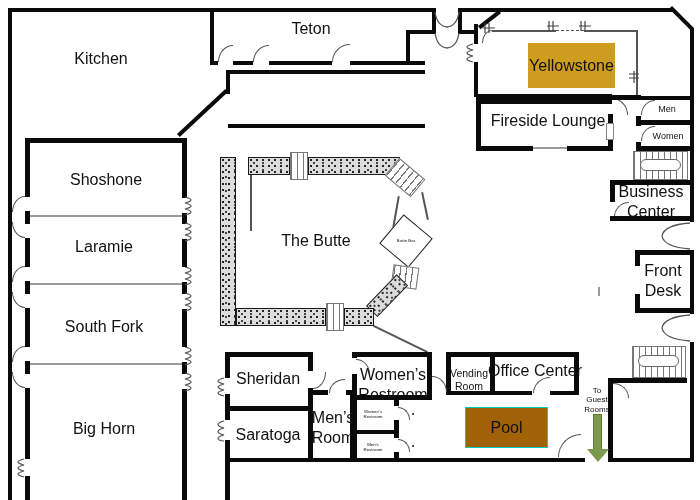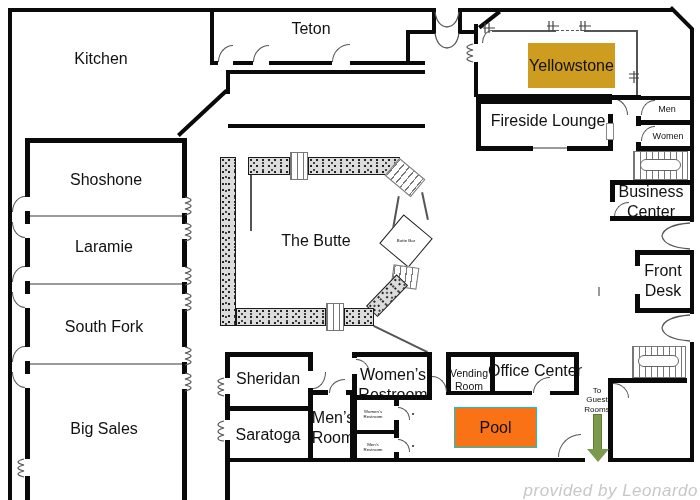--- a/index.html
+++ b/index.html
@@ -162,21 +162,21 @@
 
   <div class="w" style="left:25px;top:138px;width:162px;height:5px;"></div>
   <div class="w" style="left:25px;top:138px;width:5px;height:362px;"></div>
   <div class="w" style="left:182px;top:138px;width:5px;height:362px;"></div>
   <div class="tl" style="left:30px;top:215px;width:152px;"></div>
   <div class="tl" style="left:30px;top:283px;width:152px;"></div>
   <div class="tl" style="left:30px;top:363px;width:152px;"></div>
   <div class="lbl" style="left:106px;top:180px;">Shoshone</div>
   <div class="lbl" style="left:104px;top:247px;">Laramie</div>
   <div class="lbl" style="left:104px;top:327px;">South Fork</div>
-  <div class="lbl" style="left:104px;top:429px;">Big Sales</div>
+  <div class="lbl" style="left:104px;top:429px;">Big Horn</div>
 
   <div class="notch" style="left:25px;top:197px;width:5px;height:14px;"></div>
   <div class="arc arc-tl" style="left:12px;top:196px;width:13px;height:16px;"></div>
   <div class="notch" style="left:25px;top:224px;width:5px;height:14px;"></div>
   <div class="arc arc-bl" style="left:12px;top:222px;width:13px;height:16px;"></div>
   <div class="notch" style="left:25px;top:267px;width:5px;height:14px;"></div>
   <div class="arc arc-tl" style="left:12px;top:266px;width:13px;height:16px;"></div>
   <div class="notch" style="left:25px;top:294px;width:5px;height:14px;"></div>
   <div class="arc arc-bl" style="left:12px;top:292px;width:13px;height:16px;"></div>
   <div class="notch" style="left:25px;top:347px;width:5px;height:14px;"></div>
@@ -282,23 +282,22 @@
   <div class="w" style="left:490px;top:352px;width:5px;height:43px;"></div>
   <div class="w" style="left:574px;top:352px;width:5px;height:43px;"></div>
   <div class="w" style="left:446px;top:391px;width:86px;height:4px;"></div>
   <div class="w" style="left:550px;top:391px;width:28px;height:4px;"></div>
   <div class="arc arc-tr" style="left:432px;top:376px;width:15px;height:16px;"></div>
   <div class="arc arc-tl" style="left:533px;top:377px;width:17px;height:16px;"></div>
   <div class="lbl" style="left:469px;top:372px;font-size:10.5px;margin-top:8px;">Vending
 Room</div>
   <div class="lbl" style="left:535px;top:371px;">Office Center</div>
 
-  <div class="fillbox" style="left: 454px; top: 407px; width: 83px; height: 41px; border: 1px solid rgb(0, 204, 204); background: #f97316;">
+  <div class="fillbox" style="left: 465px; top: 407px; width: 83px; height: 41px; border: 1px solid rgb(0, 204, 204); background: #a16207;">
     <span class="lbl" style="position:static;transform:none;">Pool</span>
   </div>
   <div class="arc arc-tl" style="left:558px;top:434px;width:23px;height:23px;"></div>
 
   <div class="lbl" style="left:101px;top:59px;">Kitchen</div>
   <div class="lbl" style="left:311px;top:29px;">Teton</div>
 
-  <div class="watermark" style="left: 480px; top: 481px; width: 218px; color: rgb(200, 200, 200);">provided by Leonardo</div>
 
 </div>
 
 </body></html>

